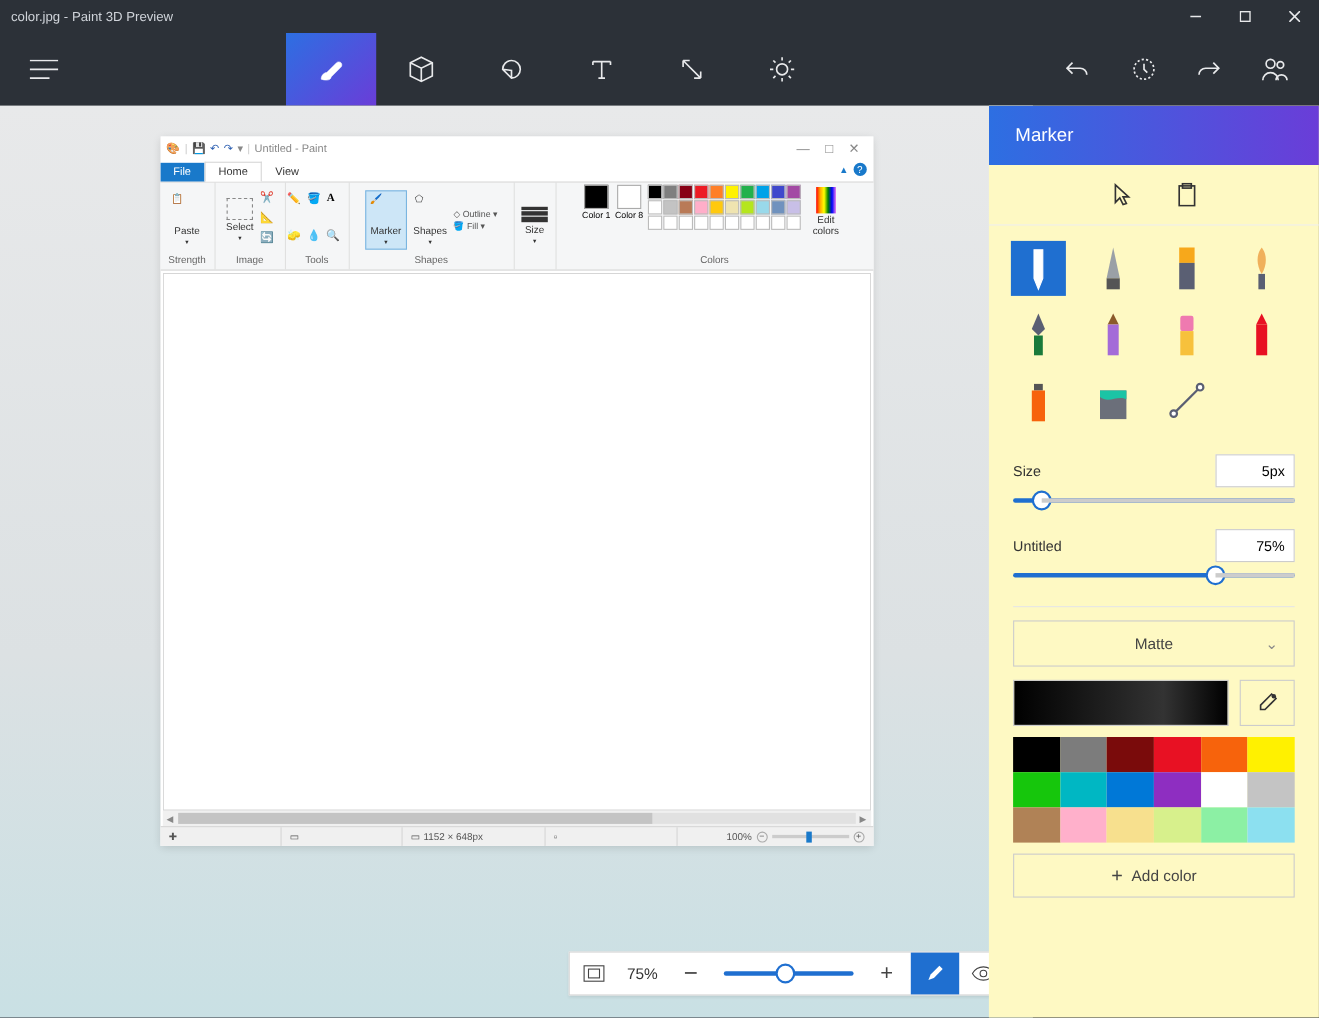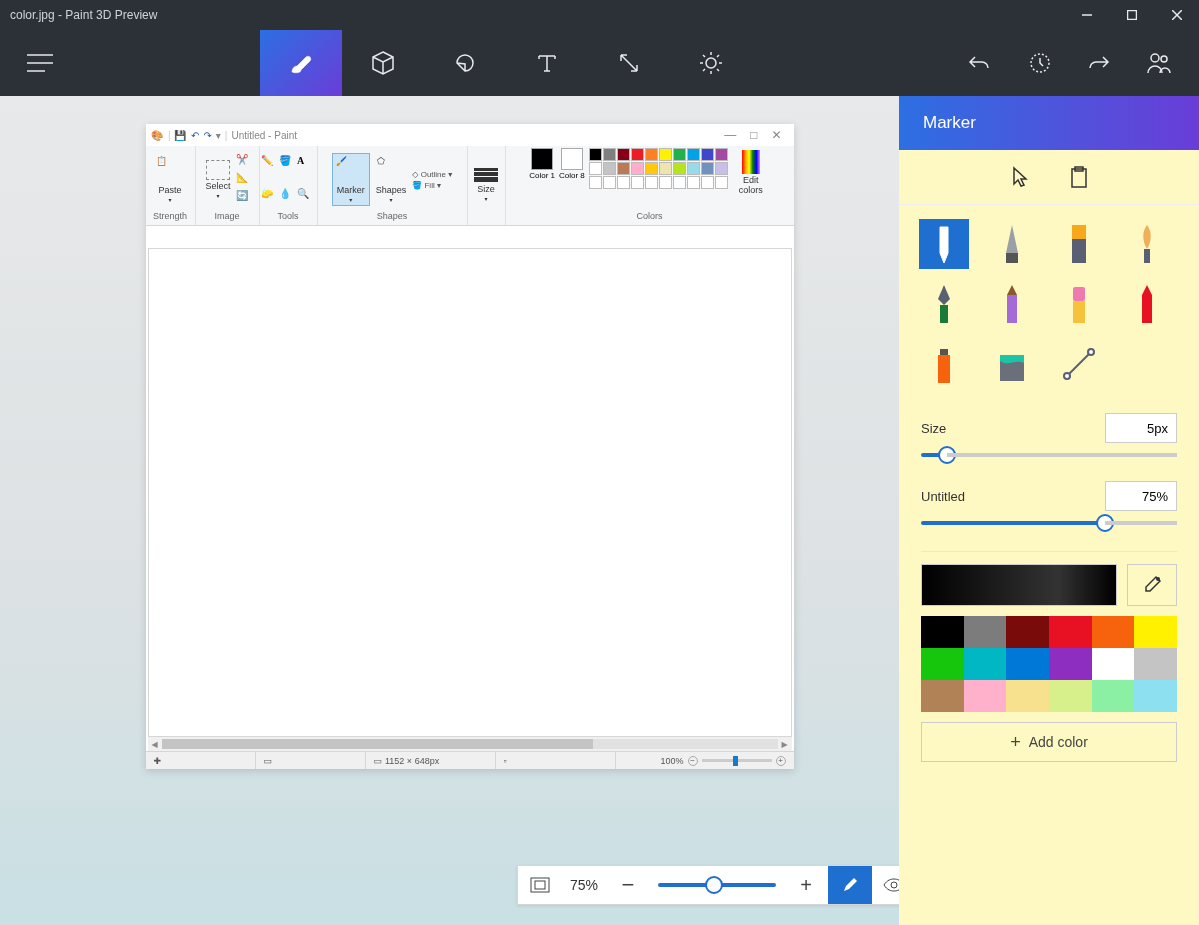--- a/index.html
+++ b/index.html
@@ -211,20 +211,29 @@
           <span style="color:#ccc">|</span>
           <span style="color:#888">Untitled - Paint</span>
         </div>
         <div class="paint-title-right">
           <span>—</span>
           <span>□</span>
           <span>✕</span>
         </div>
       </div>
 
+      <div class="paint-tabs" style="position:relative">
+        <div class="paint-tab file">File</div>
+        <div class="paint-tab active">Home</div>
+        <div class="paint-tab">View</div>
+        <div style="position:absolute;right:6px;top:2px;display:flex;gap:6px;align-items:center">
+            <span style="color:#1979ca;font-size:10px">▴</span>
+            <span style="background:#1979ca;color:#fff;border-radius:50%;width:12px;height:12px;display:inline-flex;align-items:center;justify-content:center;font-size:9px">?</span>
+          </div>
+      </div>
 
       <div class="paint-ribbon">
         <div class="ribbon-group" style="width:50px">
           <div class="ribbon-top">
               <div class="ribbon-item">
                 <div class="big-icon">📋</div>
                 <span>Paste</span>
                 <span style="font-size:6px">▾</span>
               </div>
             </div>
@@ -496,20 +505,24 @@
   <div class="prop-row">
     <span>Untitled</span>
     <input class="prop-input" value="75%" style="">
   </div>
   <div class="slider strength">
       <div class="thumb"></div>
     </div>
 
   <div class="divider"></div>
 
+  <div class="material-select">
+    <span>Matte</span>
+    <span class="chev">⌄</span>
+  </div>
 
   <div class="current-color-row">
     <div class="current-color"></div>
     <div class="eyedropper">
         <svg width="20" height="20" viewBox="0 0 20 20">
           <path d="M14 2 L18 6 L8 16 L4 16 L4 12 Z" stroke="#333" fill="none" stroke-width="1.5"></path>
           <circle cx="16" cy="4" r="2" fill="#333"></circle>
         </svg>
       </div>
   </div>

